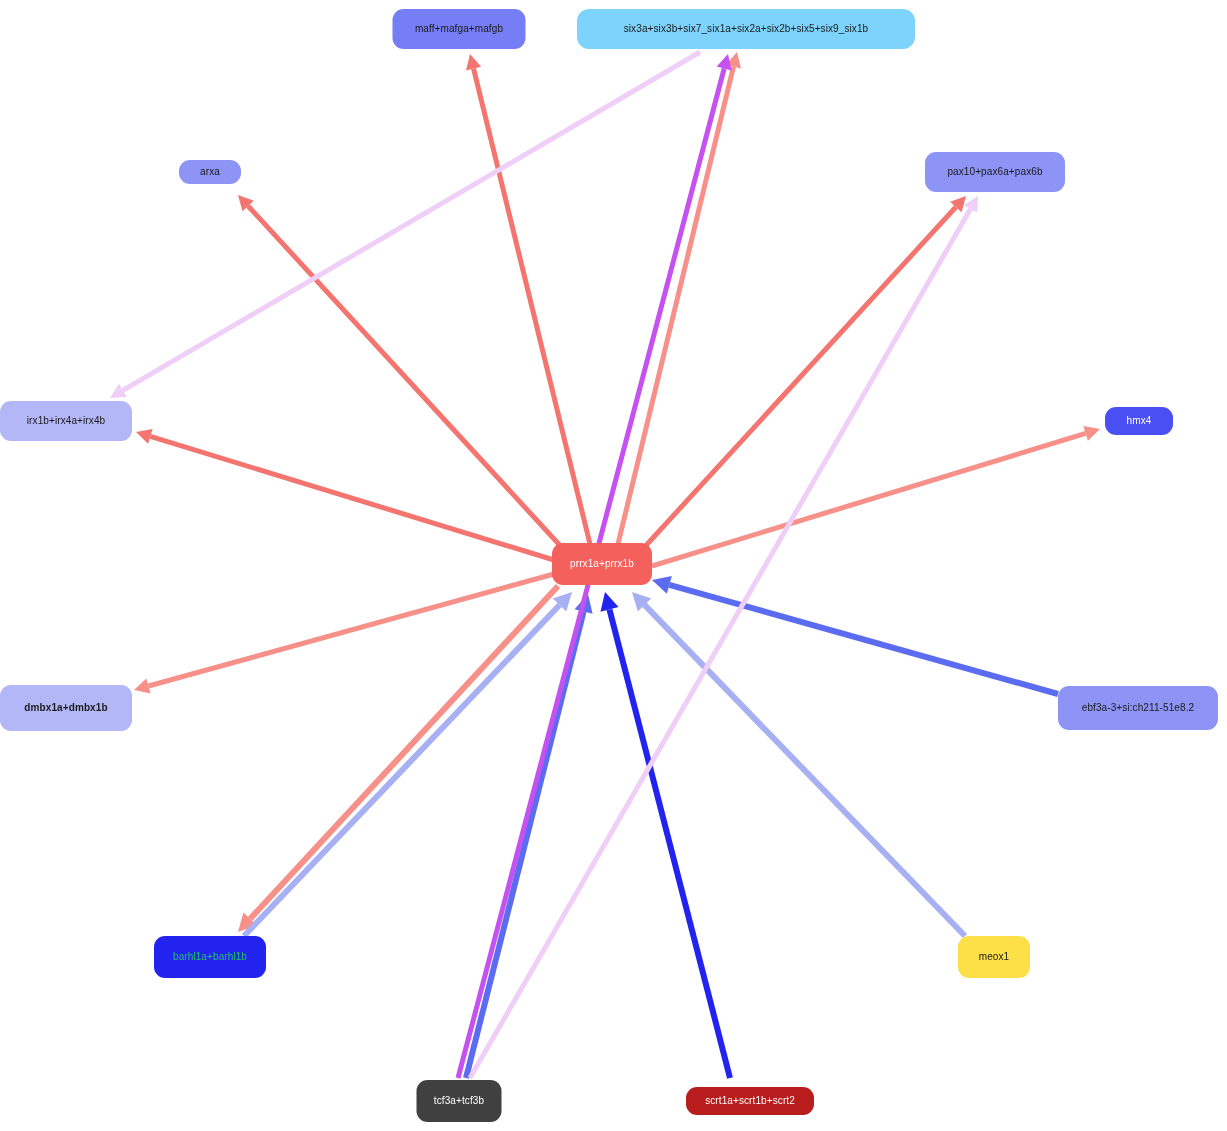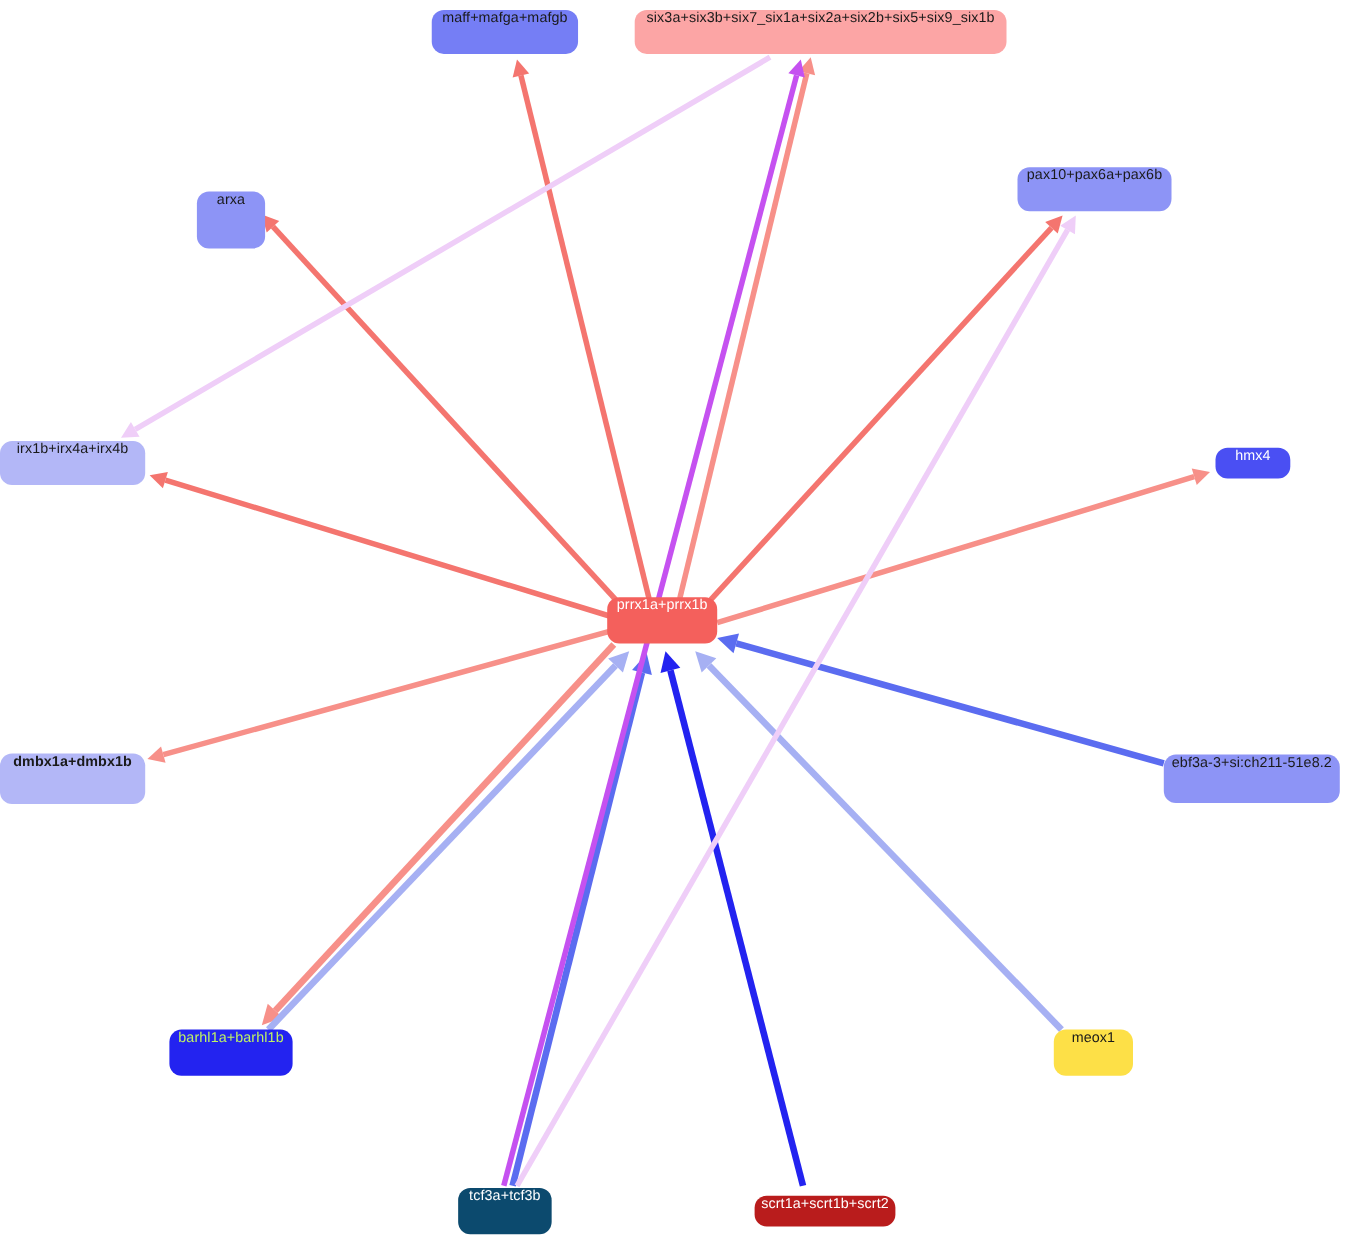--- a/index.html
+++ b/index.html
@@ -22,25 +22,25 @@
     left: 0;
     top: 0;
     width: 1227px;
     height: 1131px;
     pointer-events: none;
   }
   .node {
     position: absolute;
     box-sizing: border-box;
     display: flex;
-    align-items: flex-start;
+    align-items: center;
     justify-content: center;
     border-radius: 11px;
     white-space: nowrap;
-    font-size: 13px;
+    font-size: 10px;
     line-height: 1;
     letter-spacing: 0.1px;
     padding: 0 12px;
     transform: translate(-50%, -50%);
     cursor: default;
   }
   .node-label {
     pointer-events: none;
   }
 </style>
@@ -111,49 +111,49 @@
         <polygon points="978,196 977.2292463581765,212.866192185067 963.7977957050599,205.13016391773914" fill="#efcef8"></polygon>
       </g>
       <g>
         <line x1="700" y1="52" x2="122.93914962835585" y2="390.4119563196422" stroke="#efcef8" stroke-width="5" stroke-linecap="butt"></line>
         <polygon points="110,398 119.0186603935043,383.72672901165834 126.8596388632074,397.097183627626" fill="#efcef8"></polygon>
       </g>
     </svg>
 <div class="node" style="left: 459px; top: 29px; width: 133px; height: 40px; background: rgb(117, 126, 245); color: rgb(26, 26, 26);">
       <span class="node-label">maff+mafga+mafgb</span>
     </div>
-    <div class="node" style="left: 746px; top: 29px; width: 338px; height: 40px; background: #fca5a5; color: rgb(26, 26, 26);">
+    <div class="node" style="left: 746px; top: 29px; width: 338px; height: 40px; background: #7dd3fc; color: rgb(26, 26, 26); border-radius: 12px;">
       <span class="node-label">six3a+six3b+six7_six1a+six2a+six2b+six5+six9_six1b</span>
     </div>
-    <div class="node" style="left: 210px; top: 172px; width: 62px; height: 52px; background: rgb(141, 148, 246); color: rgb(26, 26, 26); margin-top: 28px;">
+    <div class="node" style="left: 210px; top: 172px; width: 62px; height: 24px; background: rgb(141, 148, 246); color: rgb(26, 26, 26);">
       <span class="node-label">arxa</span>
     </div>
     <div class="node" style="left: 995px; top: 172px; width: 140px; height: 40px; background: rgb(141, 148, 246); color: rgb(26, 26, 26);">
       <span class="node-label">pax10+pax6a+pax6b</span>
     </div>
     <div class="node" style="left: 66px; top: 421px; width: 132px; height: 40px; background: rgb(179, 183, 247); color: rgb(26, 26, 26);">
       <span class="node-label">irx1b+irx4a+irx4b</span>
     </div>
     <div class="node" style="left: 1139px; top: 421px; width: 68px; height: 28px; background: rgb(74, 79, 243); color: rgb(255, 255, 255);">
       <span class="node-label">hmx4</span>
     </div>
     <div class="node" style="left: 602px; top: 564px; width: 100px; height: 42px; background: rgb(244, 96, 92); color: rgb(255, 255, 255);">
       <span class="node-label">prrx1a+prrx1b</span>
     </div>
     <div class="node" style="left: 66px; top: 708px; width: 132px; height: 46px; background: rgb(179, 183, 247); color: rgb(26, 26, 26); font-weight: bold;">
       <span class="node-label">dmbx1a+dmbx1b</span>
     </div>
     <div class="node" style="left: 1138px; top: 708px; width: 160px; height: 44px; background: rgb(141, 148, 246); color: rgb(26, 26, 26);">
       <span class="node-label">ebf3a-3+si:ch211-51e8.2</span>
     </div>
-    <div class="node" style="left: 210px; top: 957px; width: 112px; height: 42px; background: rgb(35, 35, 240); color: #bef264;">
+    <div class="node" style="left: 210px; top: 957px; width: 112px; height: 42px; background: rgb(35, 35, 240); color: #22c55e;">
       <span class="node-label">barhl1a+barhl1b</span>
     </div>
     <div class="node" style="left: 994px; top: 957px; width: 72px; height: 42px; background: #fde047; color: rgb(26, 26, 26);">
       <span class="node-label">meox1</span>
     </div>
-    <div class="node" style="left: 459px; top: 1101px; width: 85px; height: 42px; background: #0c4a6e; color: rgb(255, 255, 255);">
+    <div class="node" style="left: 459px; top: 1101px; width: 85px; height: 42px; background: #404040; color: rgb(255, 255, 255);">
       <span class="node-label">tcf3a+tcf3b</span>
     </div>
     <div class="node" style="left: 750px; top: 1101px; width: 128px; height: 28px; background: #b91c1c; color: rgb(255, 255, 255);">
       <span class="node-label">scrt1a+scrt1b+scrt2</span>
     </div>
   </div>
 
 </body></html>

